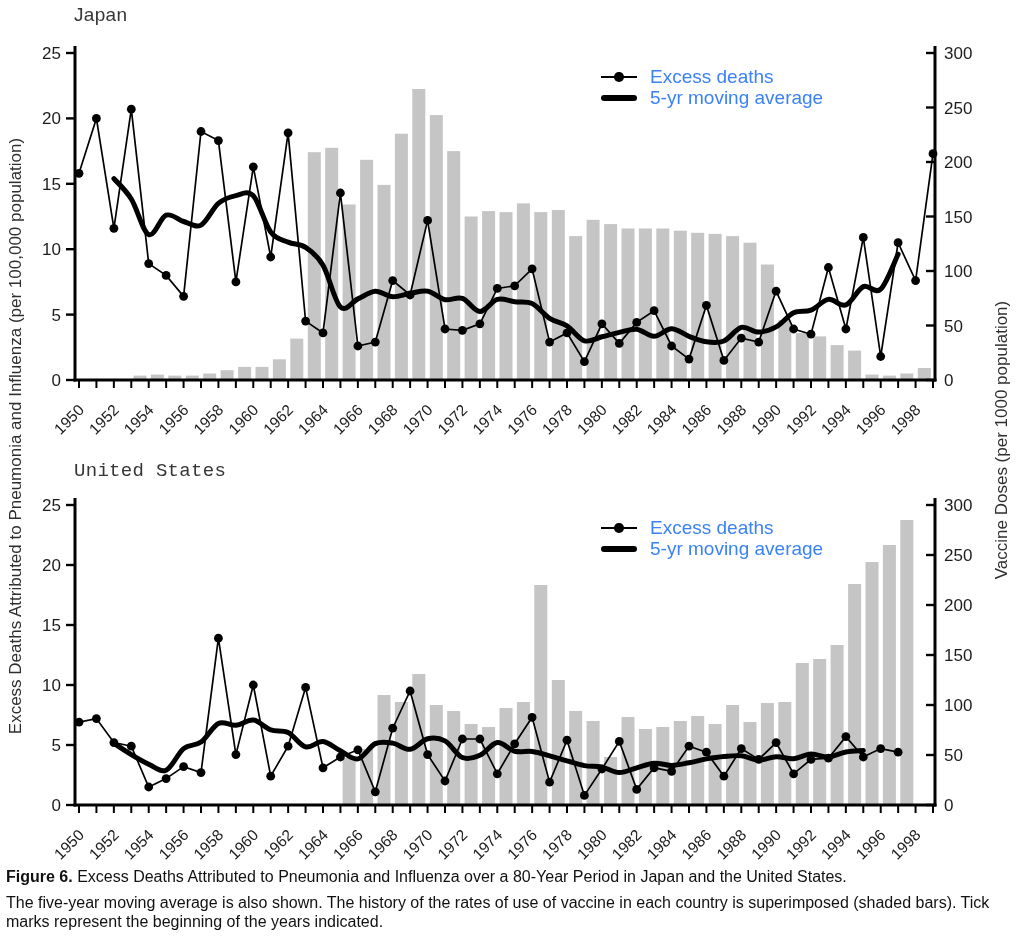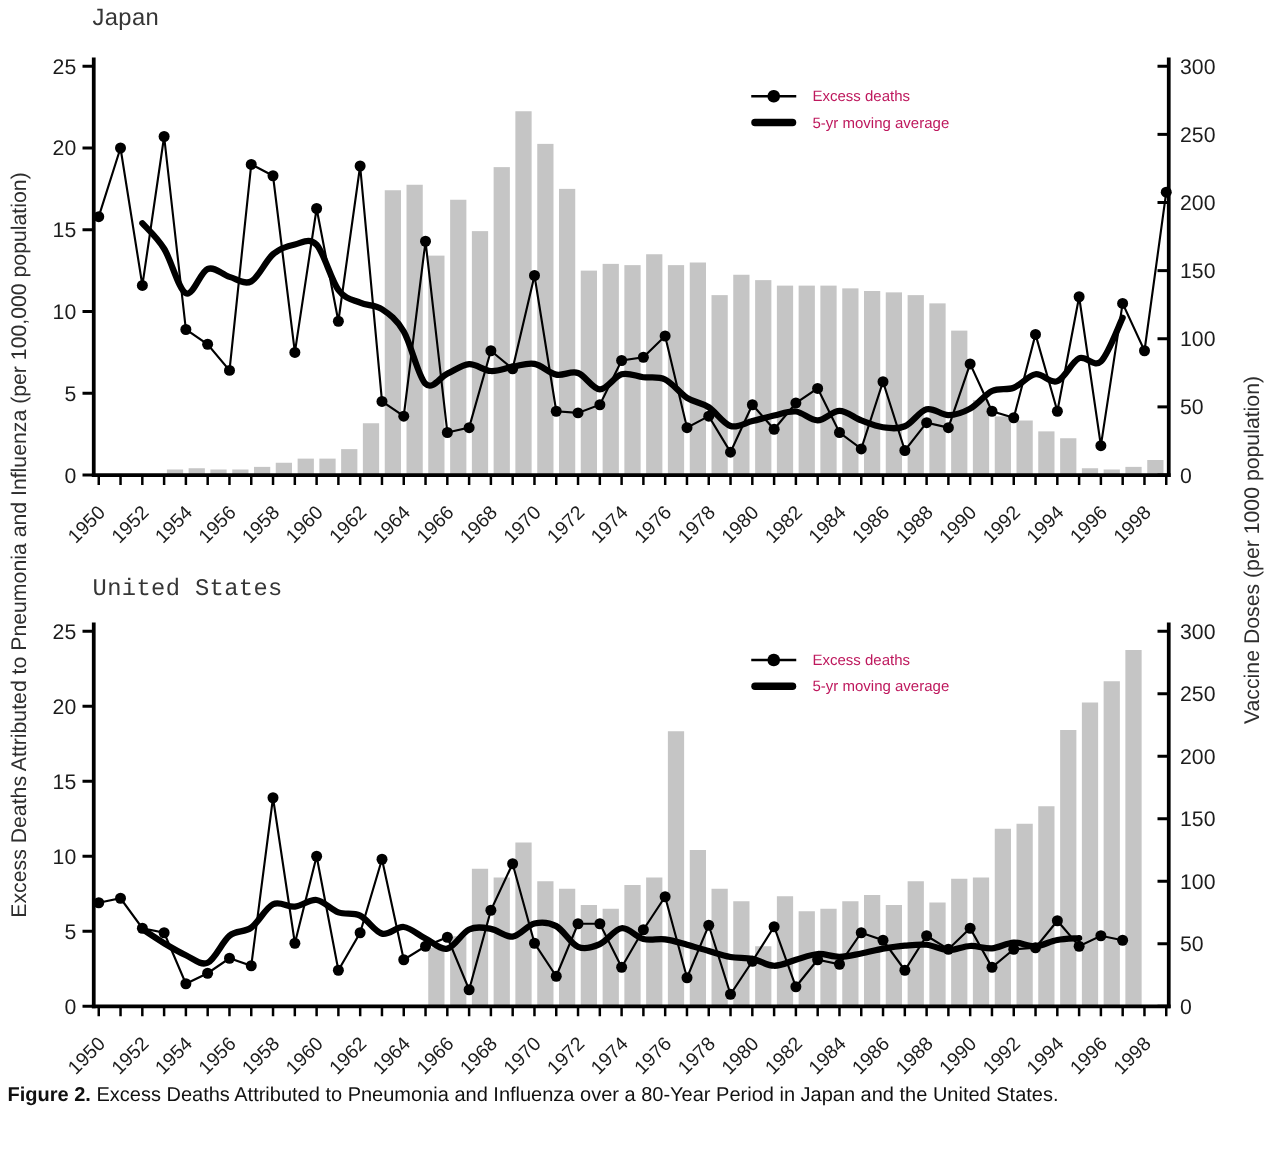--- a/index.html
+++ b/index.html
@@ -13,21 +13,21 @@
   .vlabel{position:absolute;white-space:nowrap;font-size:17px;color:#2e2e2e;
           transform:translate(-50%,-50%) rotate(-90deg);}
   #left-axis-label{left:16px;top:436px;}
   #right-axis-label{left:1002px;top:440px;}
   .legend{position:absolute;}
   .legend-row{display:flex;align-items:center;height:21px;}
   .legend-marker{width:36px;height:14px;position:relative;margin-right:13px;flex:0 0 36px;}
   .lm-line{position:absolute;left:0;right:0;top:6px;height:2.6px;background:#000;}
   .lm-dot{position:absolute;left:13px;top:2.5px;width:9.5px;height:9.5px;border-radius:50%;background:#000;}
   .lm-thick{position:absolute;left:0;right:0;top:4px;height:6px;background:#000;border-radius:3px;}
-  .legend-label{font-size:12px;color:#be185d;}
+  .legend-label{font-size:19px;color:#3b82f6;}
   #legend-japan{left:601px;top:66px;}
   #legend-us{left:601px;top:517px;}
   #caption{position:absolute;left:6px;top:867px;width:1013px;font-size:16px;
            line-height:19.5px;color:#111;}
   #caption p{margin:0;}
   #caption p.first{margin-bottom:6px;}
   .cap-bold{font-weight:bold;}
 </style>
 </head>
 <body>
@@ -478,16 +478,17 @@
     </div>
     <div class="legend-row">
       <span class="legend-marker">
         <span class="lm-thick"></span>
       </span>
       <span class="legend-label">5-yr moving average</span>
     </div>
   </div>
 
   <div id="caption">
-    <p class="first"><span class="cap-bold">Figure 2.</span><span> Excess Deaths Attributed to Pneumonia and Influenza over a 80-Year Period in Japan and the United States.</span></p>
+    <p class="first"><span class="cap-bold">Figure 6.</span><span> Excess Deaths Attributed to Pneumonia and Influenza over a 80-Year Period in Japan and the United States.</span></p>
+    <p>The five-year moving average is also shown. The history of the rates of use of vaccine in each country is superimposed (shaded bars). Tick marks represent the beginning of the years indicated.</p>
   </div>
 
 </div>
 
 </body></html>

